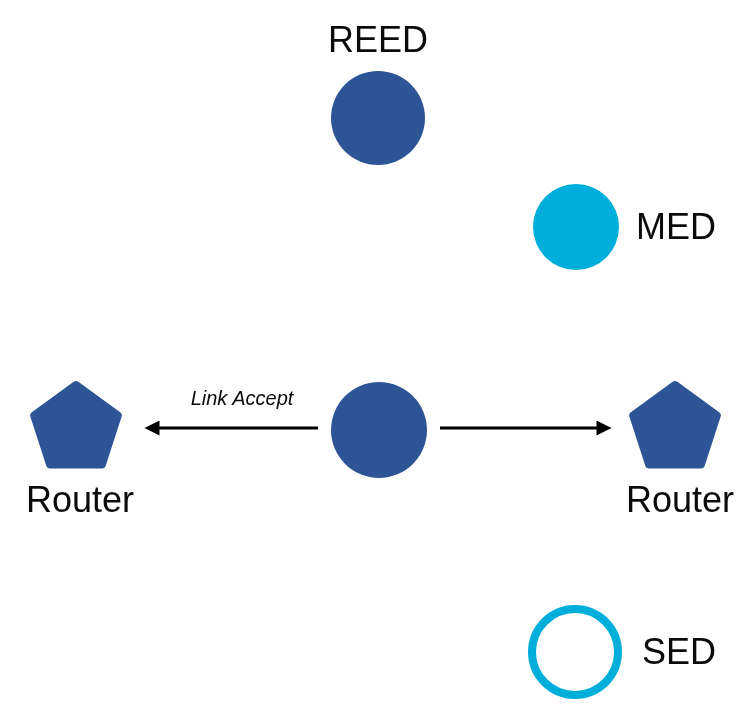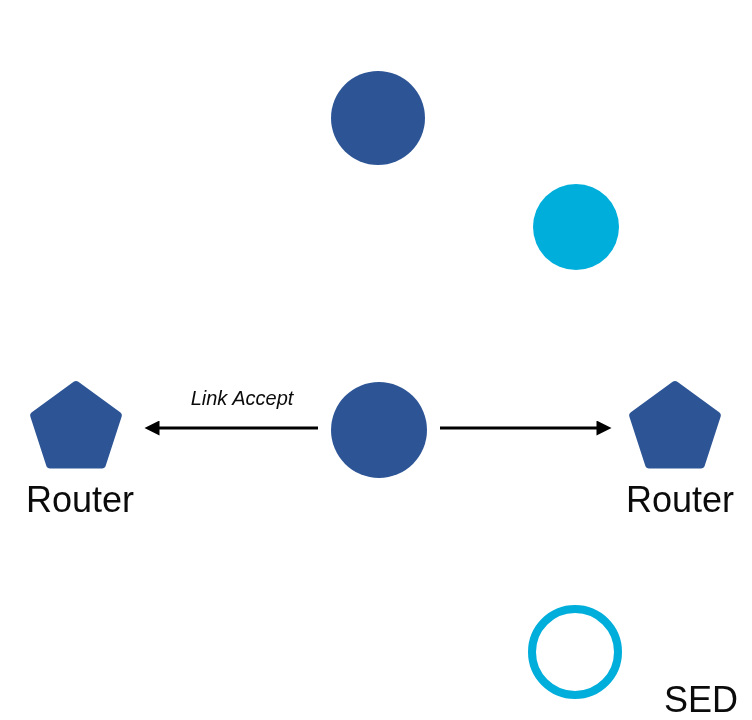--- a/index.html
+++ b/index.html
@@ -53,23 +53,25 @@
 
     <polygon points="76,385 117.8,415.4 101.9,464.6 50.1,464.6 34.2,415.4" fill="#2D5596" stroke="#2D5596" stroke-width="8" stroke-linejoin="round"></polygon>
     <polygon points="675,385 716.8,415.4 700.9,464.6 649.1,464.6 633.2,415.4" fill="#2D5596" stroke="#2D5596" stroke-width="8" stroke-linejoin="round"></polygon>
 
     <circle cx="378" cy="118" r="47" fill="#2D5596"></circle>
     <circle cx="576" cy="227" r="43" fill="#00AEDB"></circle>
     <circle cx="379" cy="430" r="48" fill="#2D5596"></circle>
     <circle cx="575" cy="652" r="43" fill="#ffffff" stroke="#00AEDB" stroke-width="8"></circle>
   </svg>
 
+  <div class="label centered" style="left:378px; top:22px;">REED</div>
 
+  <div class="label" style="left:636px; top:209px;">MED</div>
 
   <div class="label centered" style="left:80px; top:482px;">Router</div>
 
   <div class="label centered" style="left:680px; top:482px;">Router</div>
 
-  <div class="label" style="left:664px; top:634px;margin-top:48px;">SED</div>
+  <div class="label" style="left:642px; top:634px;">SED</div>
 
   <div class="edge-label" style="left:242px; top:384px;">Link Accept</div>
 
 </div>
 
 </body></html>

